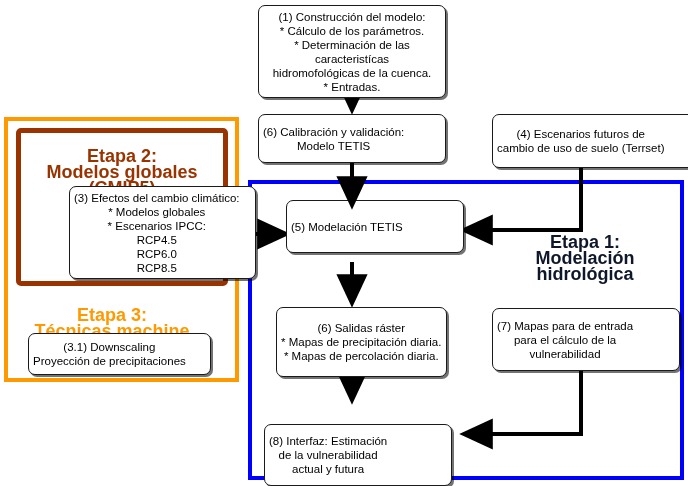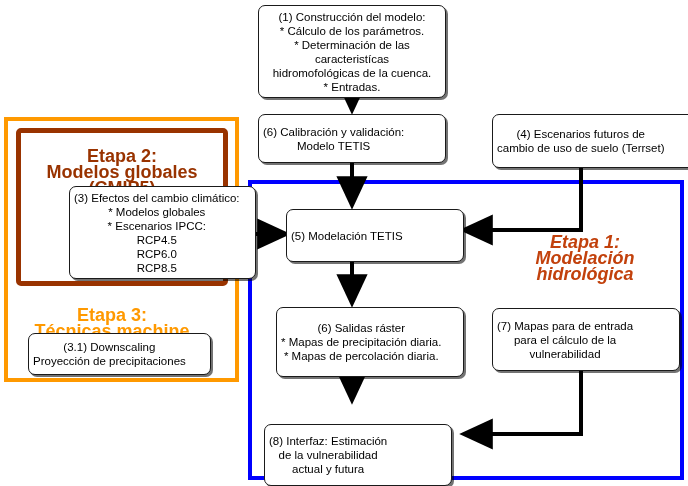--- a/index.html
+++ b/index.html
@@ -47,21 +47,21 @@
     position:absolute;
     text-align:center;
     font-weight:bold;
     font-size:18px;
     line-height:16px;
     white-space:pre-line;
     z-index:5;
   }
   .cap-brown{color:#993300;}
   .cap-orange{color:#ff9900;}
-  .cap-blue{color:#c2410c;font-style:italic;}
+  .cap-blue{color:#0f172a;}
 
   
   #wires{position:absolute;left:0;top:0;width:688px;height:486px;z-index:4;}
   #wires-top{position:absolute;left:0;top:0;width:688px;height:486px;z-index:7;}
 </style>
 </head>
 <body>
 
 <div id="canvas">
 
@@ -149,25 +149,25 @@
 RCP4.5
 RCP6.0
 RCP8.5</span>
   </div>
 
   <div class="box" style="left:28px;top:333px;width:183px;height:42px;">
     <span class="txt">(3.1) Downscaling
 Proyección de precipitaciones</span>
   </div>
 
-  <div class="box" style="left:286px;top:209px;width:178px;height:53px;">
+  <div class="box" style="left:286px;top:200px;width:178px;height:53px;">
     <span class="txt">(5) Modelación TETIS</span>
   </div>
 
-  <div class="box" style="left:276px;top:307px;width:188px;height:70px;">
+  <div class="box" style="left:276px;top:307px;width:171px;height:70px;">
     <span class="txt">(6) Salidas ráster
 * Mapas de precipitación diaria.
 * Mapas de percolación diaria.</span>
   </div>
 
   <div class="box" style="left:492px;top:308px;width:188px;height:63px;">
     <span class="txt">(7) Mapas para de entrada
 para el cálculo de la
 vulnerabilidad</span>
   </div>

